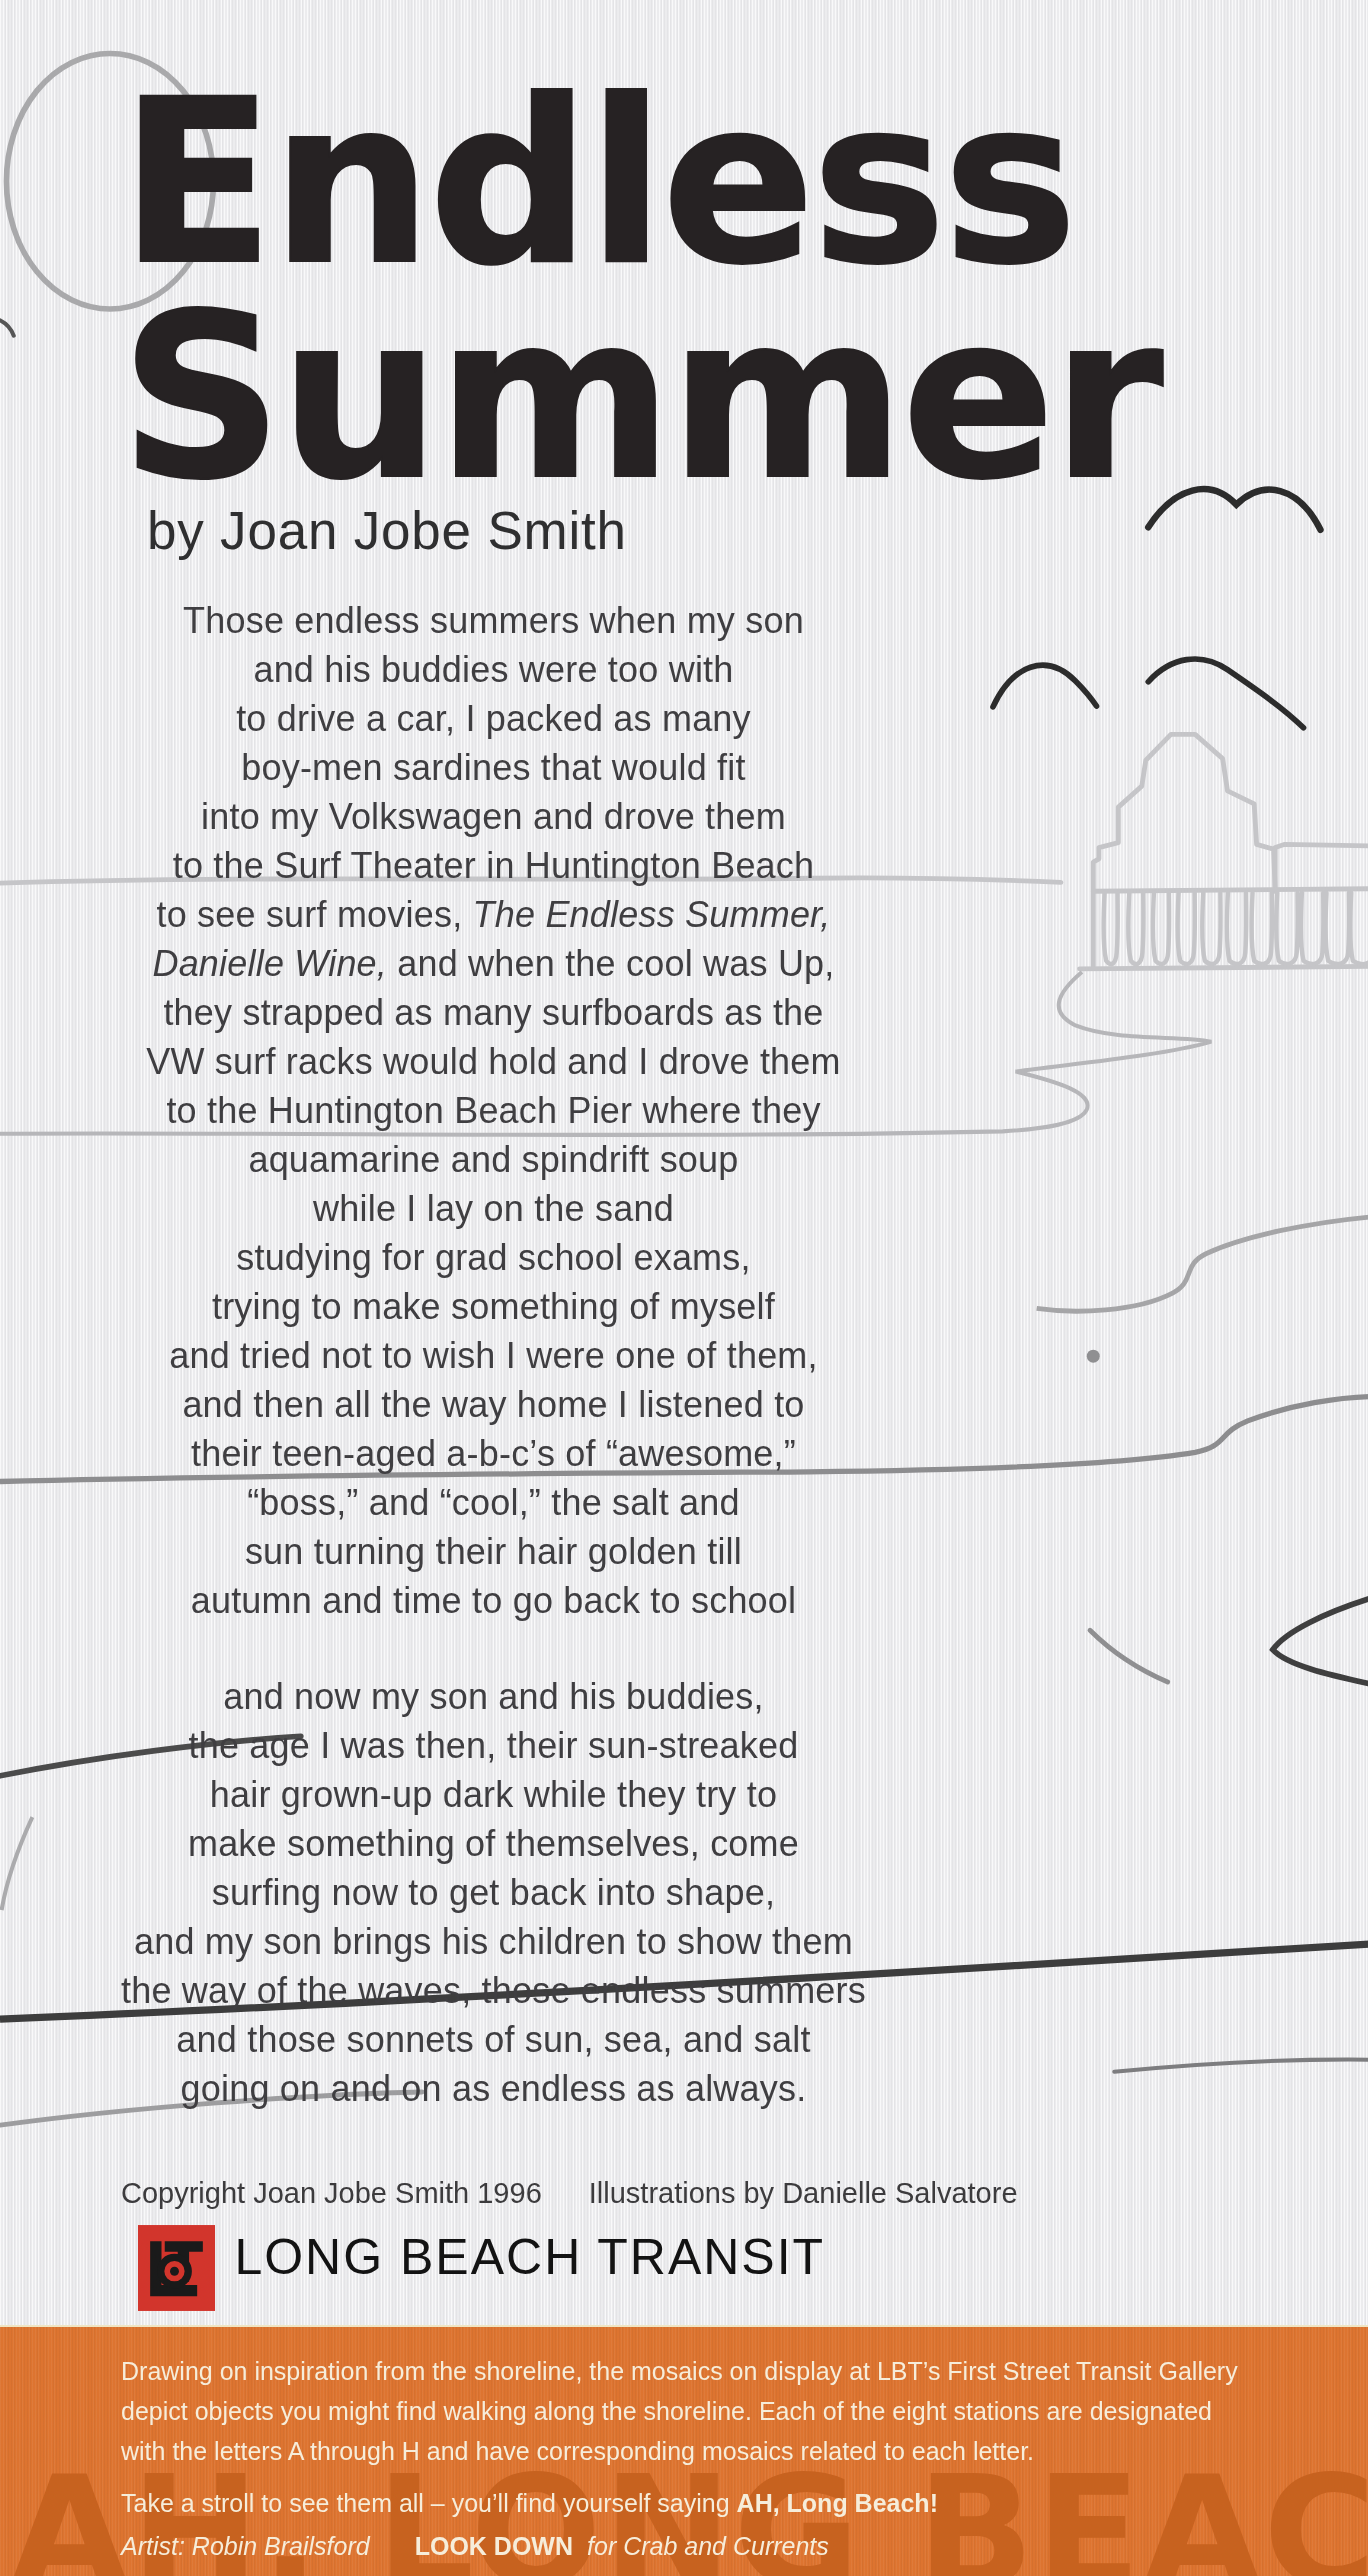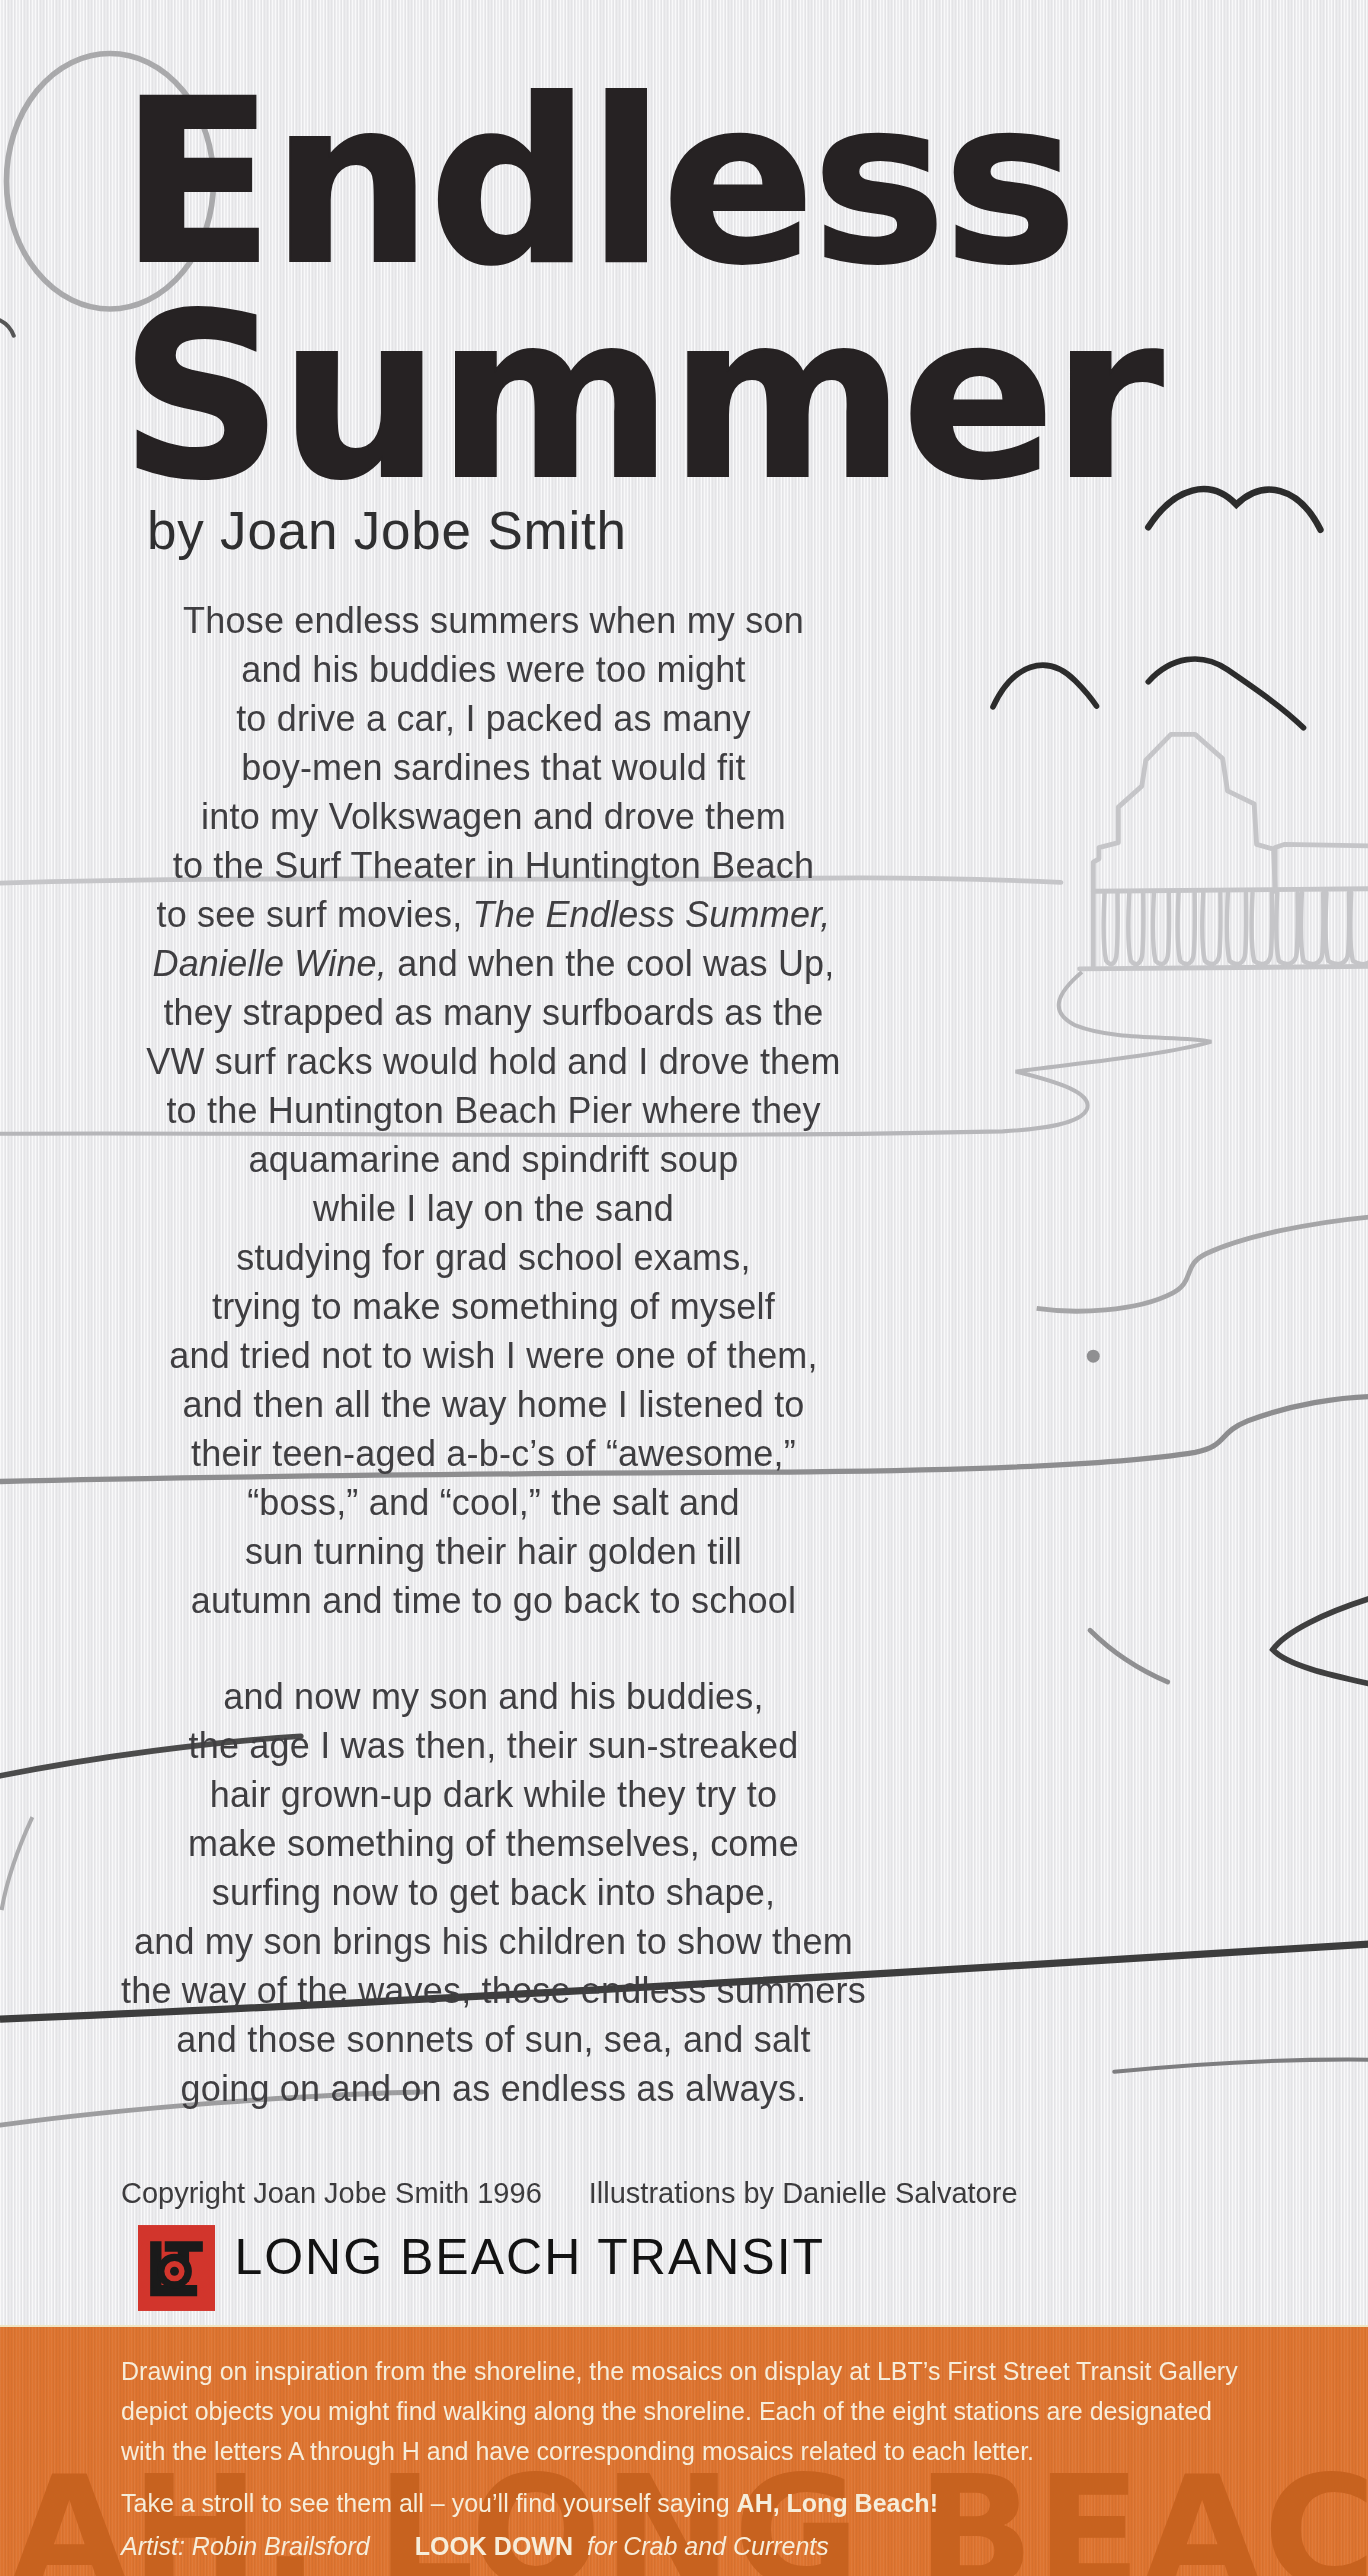--- a/index.html
+++ b/index.html
@@ -92,21 +92,21 @@
     <path d="M 0,2628 C 160,2606 380,2590 522,2587" stroke="#9d9d9f" stroke-width="6" stroke-linecap="round"></path>
   </svg>
 
   <div class="title-line title-1" style="color: rgb(38, 34, 35); -webkit-text-stroke: 2px rgb(38, 34, 35);">Endless</div>
   <div class="title-line title-2" style="color: rgb(38, 34, 35); -webkit-text-stroke: 2px rgb(38, 34, 35);">Summer</div>
   <div class="byline">by Joan Jobe Smith</div>
 
   <div class="poem">
     <div>
         <div class="poem-line"><span>Those endless summers when my son</span></div>
-        <div class="poem-line"><span>and his buddies were too might</span></div>
+        <div class="poem-line"><span>and his buddies were too with</span></div>
         <div class="poem-line"><span>to drive a car, I packed as many</span></div>
         <div class="poem-line"><span>boy-men sardines that would fit</span></div>
         <div class="poem-line"><span>into my Volkswagen and drove them</span></div>
         <div class="poem-line"><span>to the Surf Theater in Huntington Beach</span></div>
         <div class="poem-line"><span>to see surf movies, </span><span class="it">The Endless Summer,</span></div>
         <div class="poem-line"><span class="it">Danielle Wine,</span><span> and when the cool was Up,</span></div>
         <div class="poem-line"><span>they strapped as many surfboards as the</span></div>
         <div class="poem-line"><span>VW surf racks would hold and I drove them</span></div>
         <div class="poem-line"><span>to the Huntington Beach Pier where they</span></div>
         <div class="poem-line"><span>aquamarine and spindrift soup</span></div>

